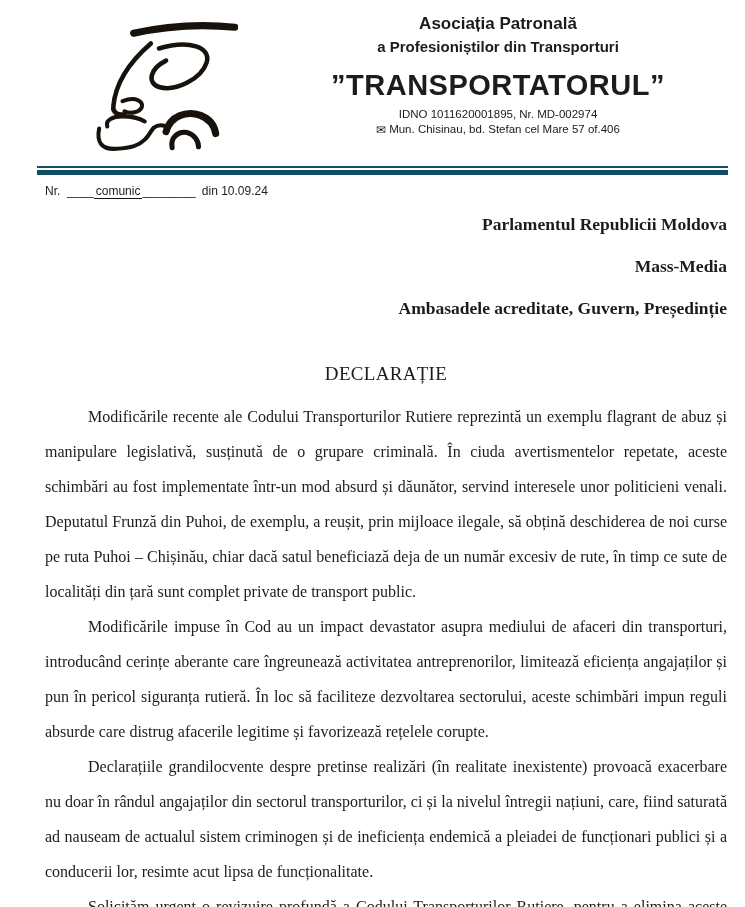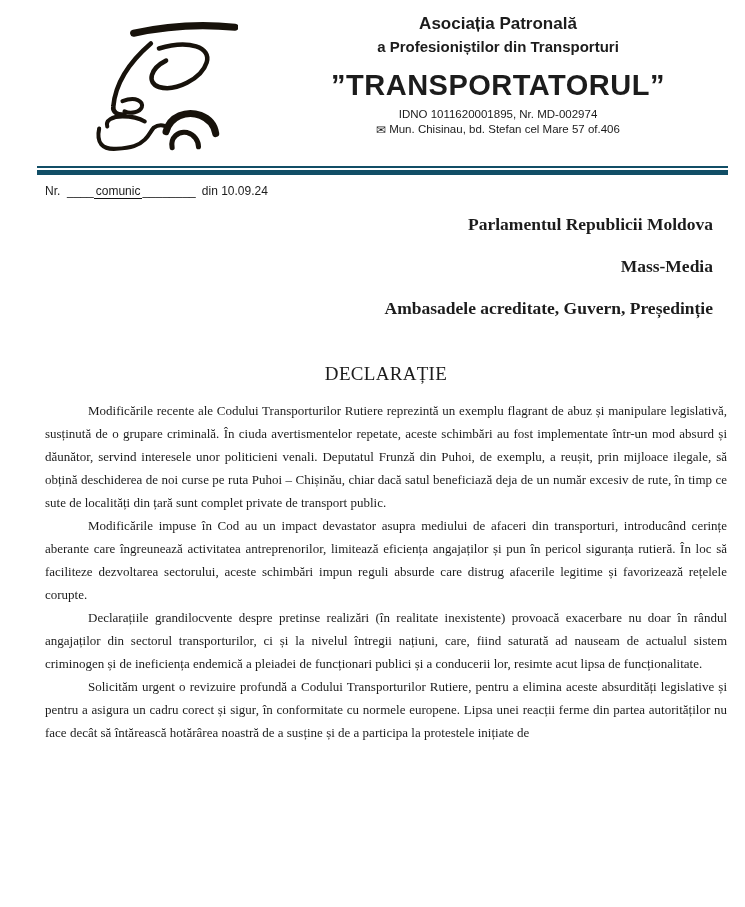--- a/index.html
+++ b/index.html
@@ -35,39 +35,39 @@
   .ref-line{
     margin:7px 0 0 45px;
     font-family:"Liberation Sans", sans-serif;
     font-size:12px;line-height:19px;
     white-space:nowrap;
   }
   .ref-blank{letter-spacing:0;}
   .ref-number{border-bottom:1.5px solid #111;padding:0 2px;}
   .ref-date{margin-left:6px;}
   
-  .recipients{margin:12px 32px 0 45px;text-align:right;}
+  .recipients{margin:12px 18px 0 45px;text-align:right;}
   .recipient{
     font-size:17.5px;font-weight:bold;line-height:23px;
     margin-bottom:19px;
   }
   .recipient:last-child{margin-bottom:0;font-family:Liberation Serif, serif;}
   
   .doc-title{
     margin:43px 18px 0 45px;
     text-align:center;
     font-size:19px;font-weight:normal;
     letter-spacing:.3px;
   }
   
   .body-text{margin:14px 18px 0 45px;}
   .body-text p{
     margin:0;
-    font-size:13px;
-    line-height:23px;
+    font-size:16px;
+    line-height:35px;
     text-align:justify;
     text-indent:43px;
   }
 </style>
 </head>
 <body>
 
 <div class="page">
 
   <header class="letterhead">

